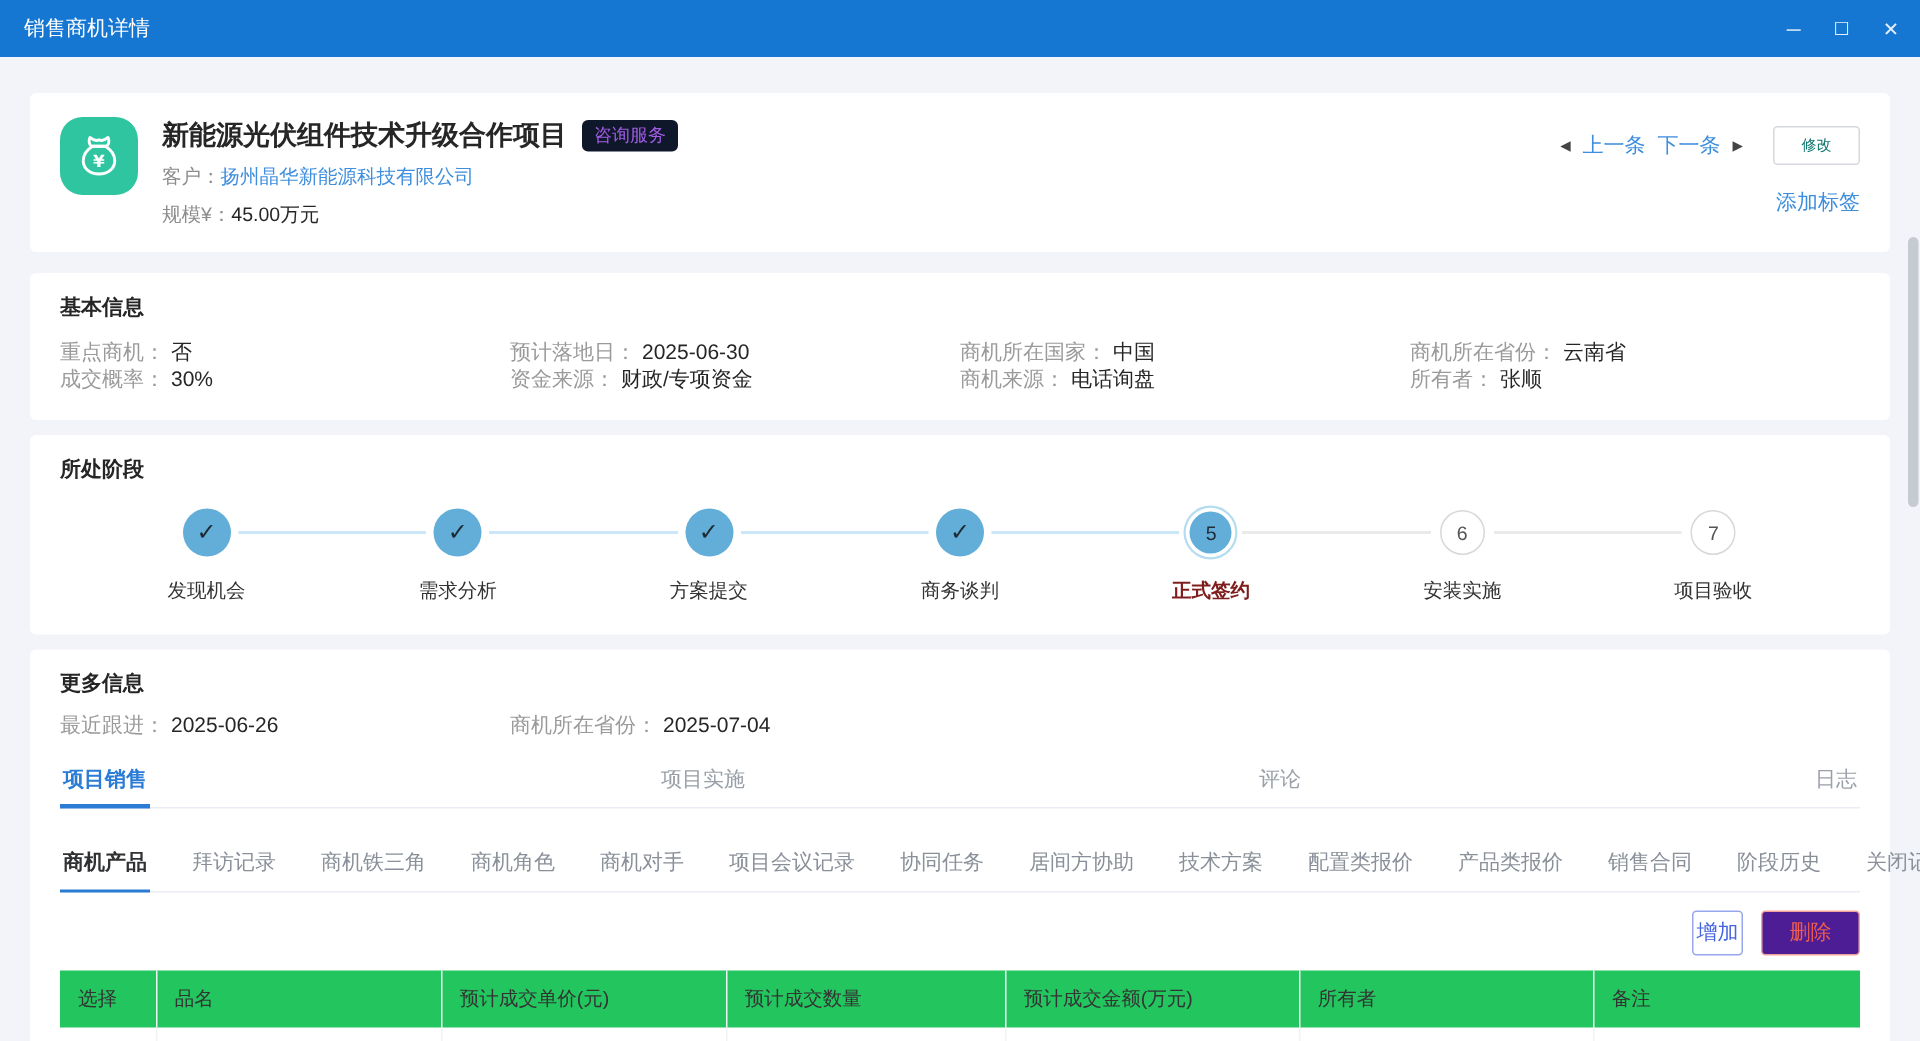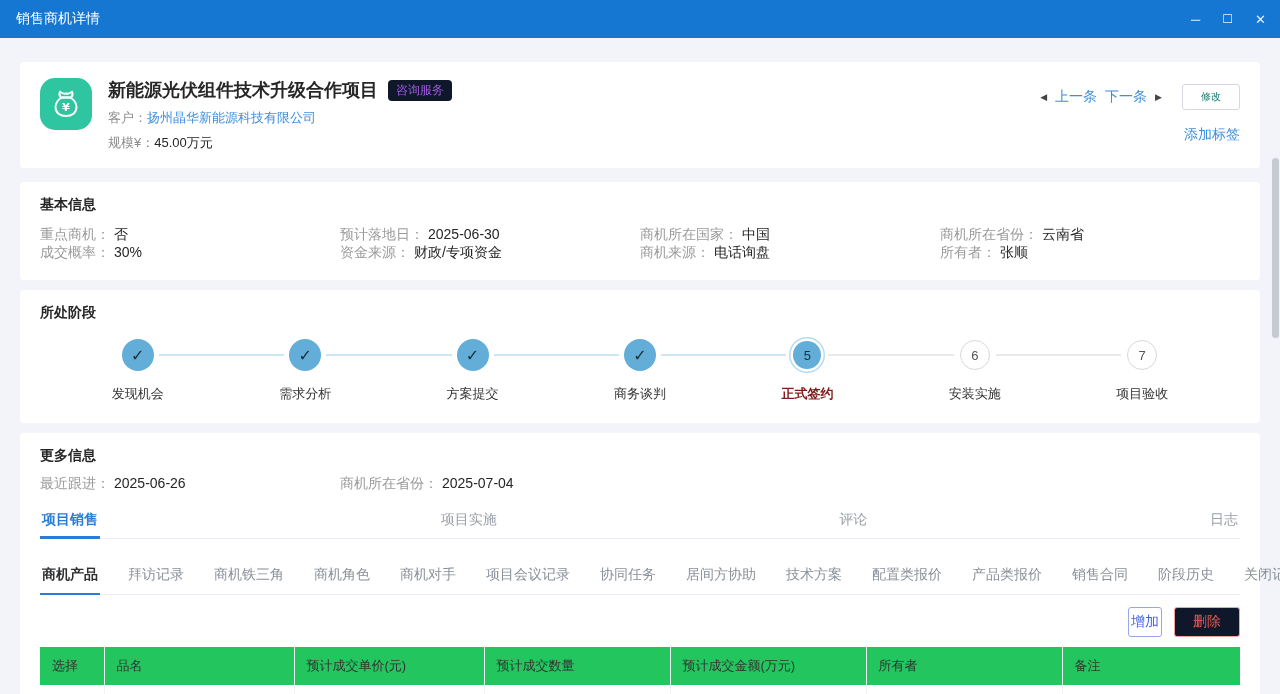--- a/index.html
+++ b/index.html
@@ -65,21 +65,21 @@
   .tab.active { color:#2A7CD5; font-weight:bold; }
   .tab.active::after { content:""; position:absolute; left:0; right:0; bottom:-1px; height:3px; background:#2A7CD5; }
 
   .subtabs { display:flex; gap:26px; border-bottom:1px solid #E9ECF2; }
   .subtab { font-size:14px; color:#8A9099; padding:27px 2px 10px 2px; cursor:pointer; position:relative; white-space:nowrap; }
   .subtab.active { color:#303133; font-weight:bold; }
   .subtab.active::after { content:""; position:absolute; left:0; right:0; bottom:-1px; height:2px; background:#2A7CD5; }
 
   .action-row { display:flex; justify-content:flex-end; gap:12px; margin:12px 0 10px 0; }
   .btn-add { background:#fff; border:1px solid #98A6EE; color:#4765E0; font-size:14px; padding:5px 2px; border-radius:3px; cursor:pointer; }
-  .btn-del { background:#0f172a; border:1px solid #F2A49C; color:#EE5B50; font-size:14px; padding:5px 18px; border-radius:3px; cursor:pointer; }
+  .btn-del { background:#4c1d95; border:1px solid #F2A49C; color:#EE5B50; font-size:14px; padding:5px 18px; border-radius:3px; cursor:pointer; }
 
   table.prod { width:100%; border-collapse:collapse; font-size:13px; }
   table.prod th { background:#22c55e; color:#333; font-weight:400; text-align:left; padding:10px 12px; border-right:1px solid #EFF1F5; }
   table.prod th:last-child { border-right:none; }
   table.prod td { padding:9px 12px; border-right:1px solid #F2F3F7; border-bottom:1px solid #F2F3F7; color:#333; }
   table.prod td:last-child { border-right:none; }
   .cell-link { color:#3E8EDE; cursor:pointer; }
   .checkbox { display:inline-block; width:16px; height:16px; border:1px solid #C8CBD0; border-radius:2px; background:#fff; cursor:pointer; vertical-align:middle; }
 
   .scroll-thumb { position:fixed; right:1px; top:158px; width:7px; height:180px; background:#C6CAD1; border-radius:4px; }

